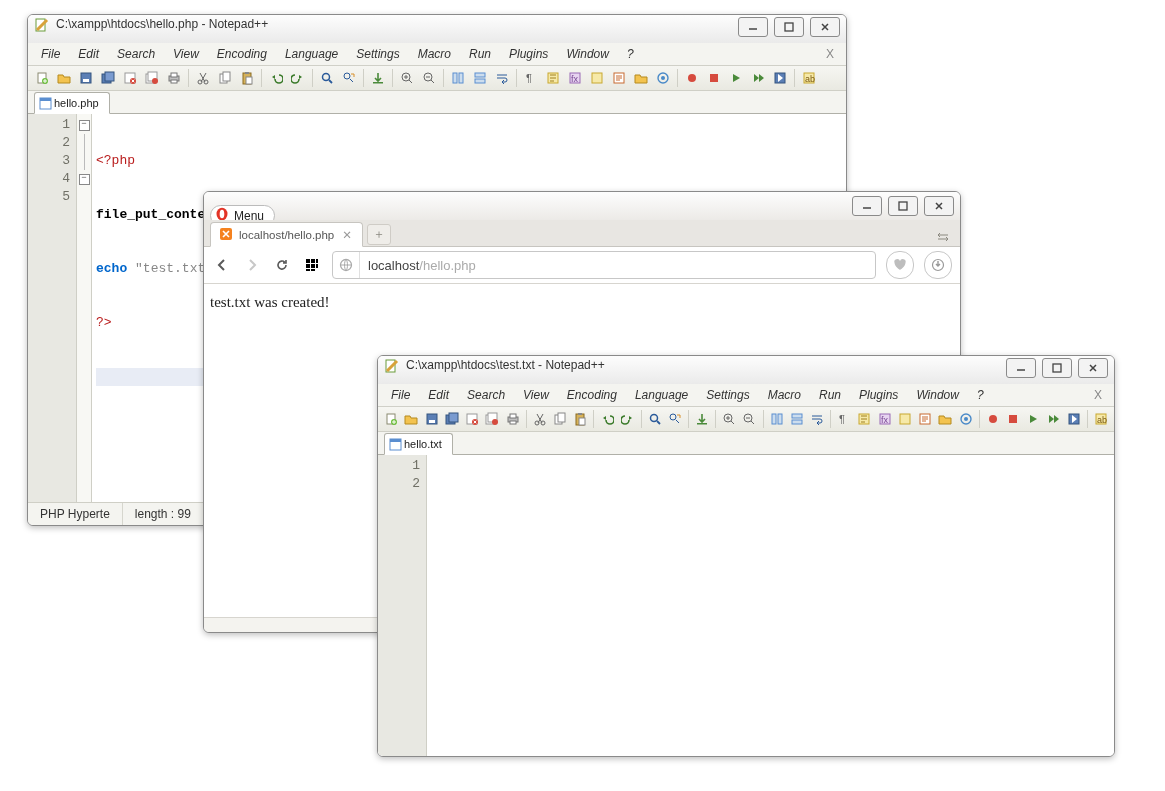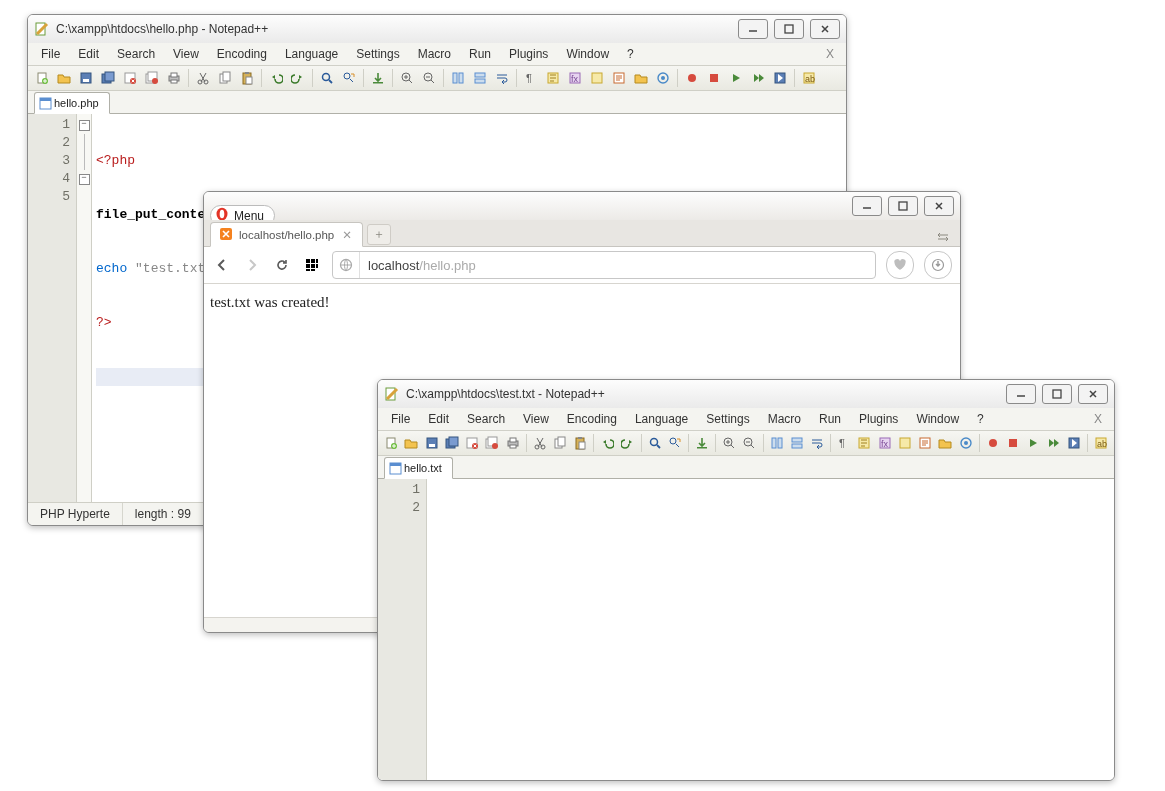--- a/index.html
+++ b/index.html
@@ -1,43 +1,43 @@
 <!DOCTYPE html>
 <html><head>
 <meta charset="utf-8">
 <style>
   html,body{margin:0;padding:0;background:#fff;font-family:"Segoe UI",Tahoma,sans-serif;font-size:12px;color:#222;width:1165px;height:791px;position:relative;overflow:hidden;}
   .win{position:absolute;background:#fff;border:1px solid #8a8a8a;border-radius:6px;box-shadow:0 2px 6px rgba(0,0,0,.25);display:flex;flex-direction:column;overflow:hidden;}
-  .titlebar{display:flex;align-items:center;height:24px;background:linear-gradient(#fdfdfd,#eaeaea);padding:2px 6px;}
+  .titlebar{display:flex;height:24px;background:linear-gradient(#fdfdfd,#eaeaea);padding:2px 6px;}
   .titlebar .appicon{width:16px;height:16px;margin-right:6px;display:flex;align-items:center;justify-content:center;}
   .titlebar .title{flex:1;font-size:12px;color:#333;white-space:nowrap;}
   .winbtns{display:flex;gap:6px;}
   .winbtn{width:28px;height:18px;border:1px solid #8a8a8a;border-radius:3px;background:#f3f3f3;display:flex;align-items:center;justify-content:center;font-size:10px;color:#444;cursor:pointer;}
   .menubar{display:flex;align-items:center;background:#f4f4f0;border-bottom:1px solid #d0d0c8;height:22px;padding:0 4px;font-size:12px;color:#333;}
-  .menubar span[data-name="menu-item"]{padding:2px 9px;cursor:pointer;}
+  .menubar span[data-name="menu-item"]{padding:2px 9px;cursor:pointer;font-style:italic;}
   .menubar .mx{margin-left:auto;padding:0 8px;color:#888;cursor:pointer;}
   .toolbar{display:flex;align-items:center;height:24px;background:linear-gradient(#f6f6f2,#e9e9e1);border-bottom:1px solid #cfcfc6;padding:0 4px;gap:2px;overflow:hidden;}
   .tb{width:18px;height:18px;border:1px solid transparent;border-radius:2px;display:flex;align-items:center;justify-content:center;cursor:pointer;}
   .tb svg{width:14px;height:14px;}
   .sep{width:1px;height:18px;background:#cfcfc6;margin:0 2px;}
   .tabbar{display:flex;align-items:flex-end;height:22px;background:#f4f4f0;border-bottom:1px solid #b0b0a8;padding-left:6px;}
   .ftab{display:flex;align-items:center;height:20px;padding:0 10px 0 4px;background:#fff;border:1px solid #b0b0a8;border-bottom-color:#fff;border-top-left-radius:3px;border-top-right-radius:3px;font-size:11px;gap:2px;position:relative;top:1px;}
   .ftab .ficon{width:13px;height:13px;display:flex;align-items:center;justify-content:center;}
   .editor{flex:1;display:flex;background:#fff;font-family:Consolas,"Courier New",monospace;font-size:13px;line-height:18px;}
   .gut{width:40px;background:#e8e8e2;border-right:1px solid #cfcfc6;text-align:right;color:#707066;padding:2px 6px 2px 2px;}
   .gut div{height:18px;}
   .fold{width:14px;background:#f8f8f4;border-right:1px solid #cfcfc6;padding-top:2px;}
   .fold div{height:18px;display:flex;align-items:center;justify-content:center;}
   .foldbox{width:9px;height:9px;border:1px solid #888;background:#fff;font-size:9px;line-height:7px;text-align:center;color:#555;}
   .foldline{width:1px;height:18px;background:#bbb;margin:0 auto;}
   .code{flex:1;padding:2px 4px;white-space:pre;}
   .code .ln{height:18px;}
   .cur{background:#e8ecf5;}
   .s-dl{color:#b91c1c;}
-  .s-kw{color:#0066cc;font-weight:normal;margin-top:36px;}  
+  .s-kw{color:#0066cc;font-weight:bold;margin-top:36px;}  
   .s-id{color:#000;font-weight:bold;}     
   .s-pn{color:#8000a0;font-weight:bold;}  
   .s-op{color:#8000a0;font-weight:bold;}  
   .s-st{color:#888;}      
   .status{display:flex;align-items:center;height:22px;background:#f4f4f0;border-top:1px solid #cfcfc6;font-size:12px;color:#333;}
   .status .cell{padding:0 12px;border-right:1px solid #d6d6ce;height:100%;display:flex;align-items:center;white-space:nowrap;}
   .status .cell:last-child{border-right:none;}
   
   .operahdr{display:flex;align-items:center;height:24px;background:linear-gradient(#fdfdfd,#eceae7);padding:2px 6px;}
   .menubtn{display:flex;align-items:center;gap:5px;border:1px solid #bbb;border-radius:12px;padding:1px 10px 1px 4px;background:#fff;cursor:pointer;font-size:12px;margin-top:19px;}
@@ -462,21 +462,21 @@
         </svg>
       </div>
   </div>
 
   <div class="ocontent" data-name="page-content">
     <span data-name="page-output-text">test.txt was created!</span>
   </div>
   <div class="resizer" data-name="resize-grip"></div>
 </div>
 
-<div class="win" style="left:377px;top:355px;width:736px;height:400px;margin-top:24px;" data-name="notepadpp-window-2">
+<div class="win" style="left:377px;top:355px;width:736px;height:400px;" data-name="notepadpp-window-2">
   <div class="titlebar" data-name="titlebar">
     <span class="appicon" data-name="notepadpp-icon">
       <svg viewBox="0 0 16 16">
           <rect x="2" y="2" width="9" height="12" fill="#fff" stroke="#6a9c3a"></rect>
           <path d="M3 13 L13 3" stroke="#d8a23a" stroke-width="3"></path>
         </svg>
     </span>
     <span class="title" data-name="window-title">C:\xampp\htdocs\test.txt - Notepad++</span>
     <div class="winbtns">
       <div class="winbtn" data-name="minimize-button">

